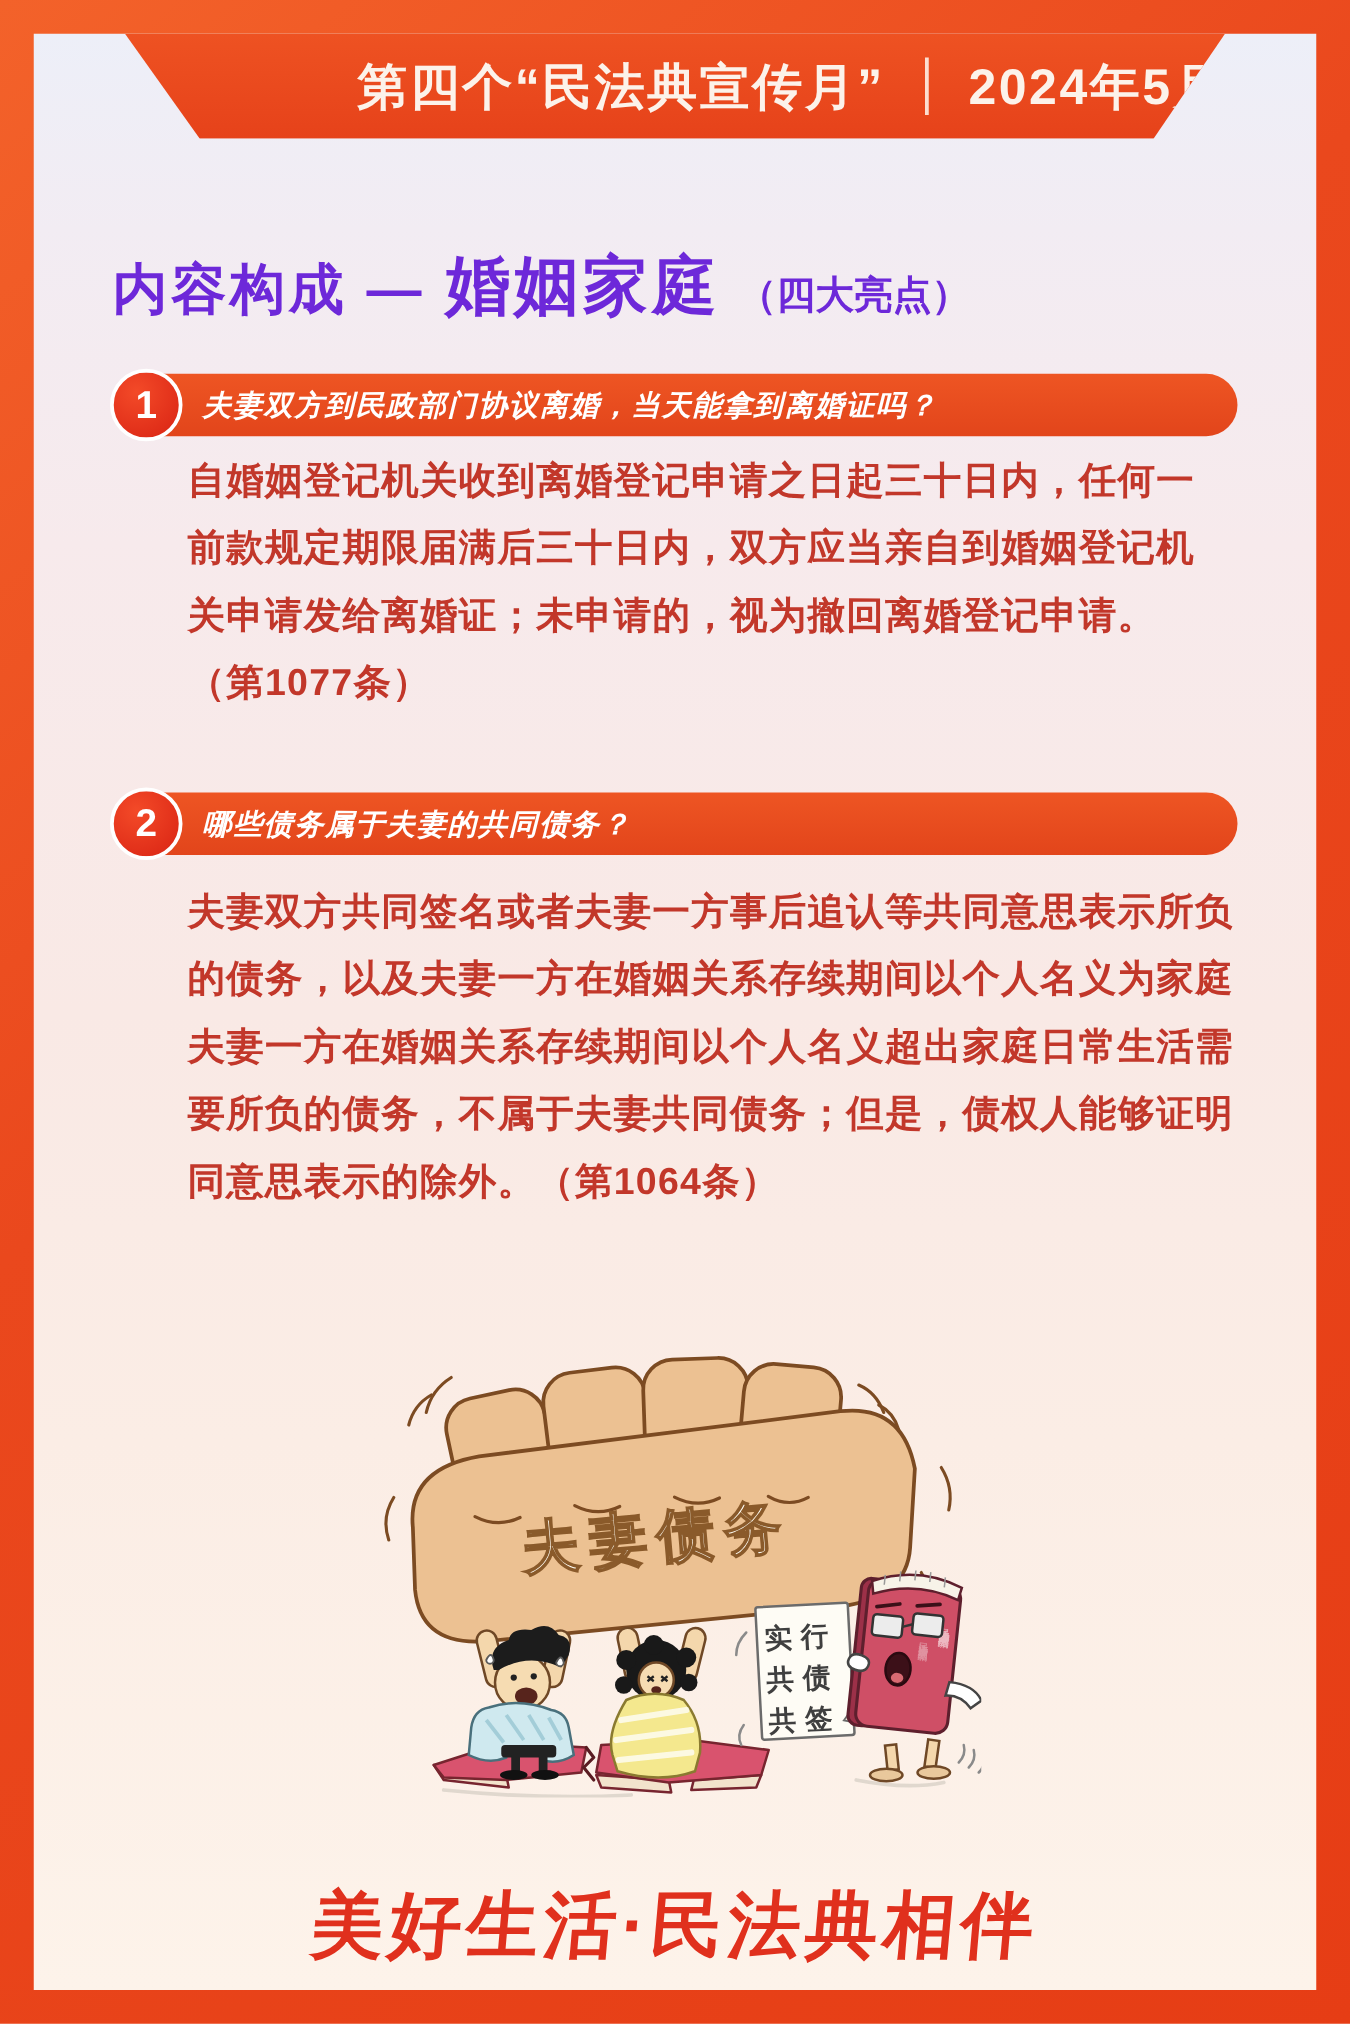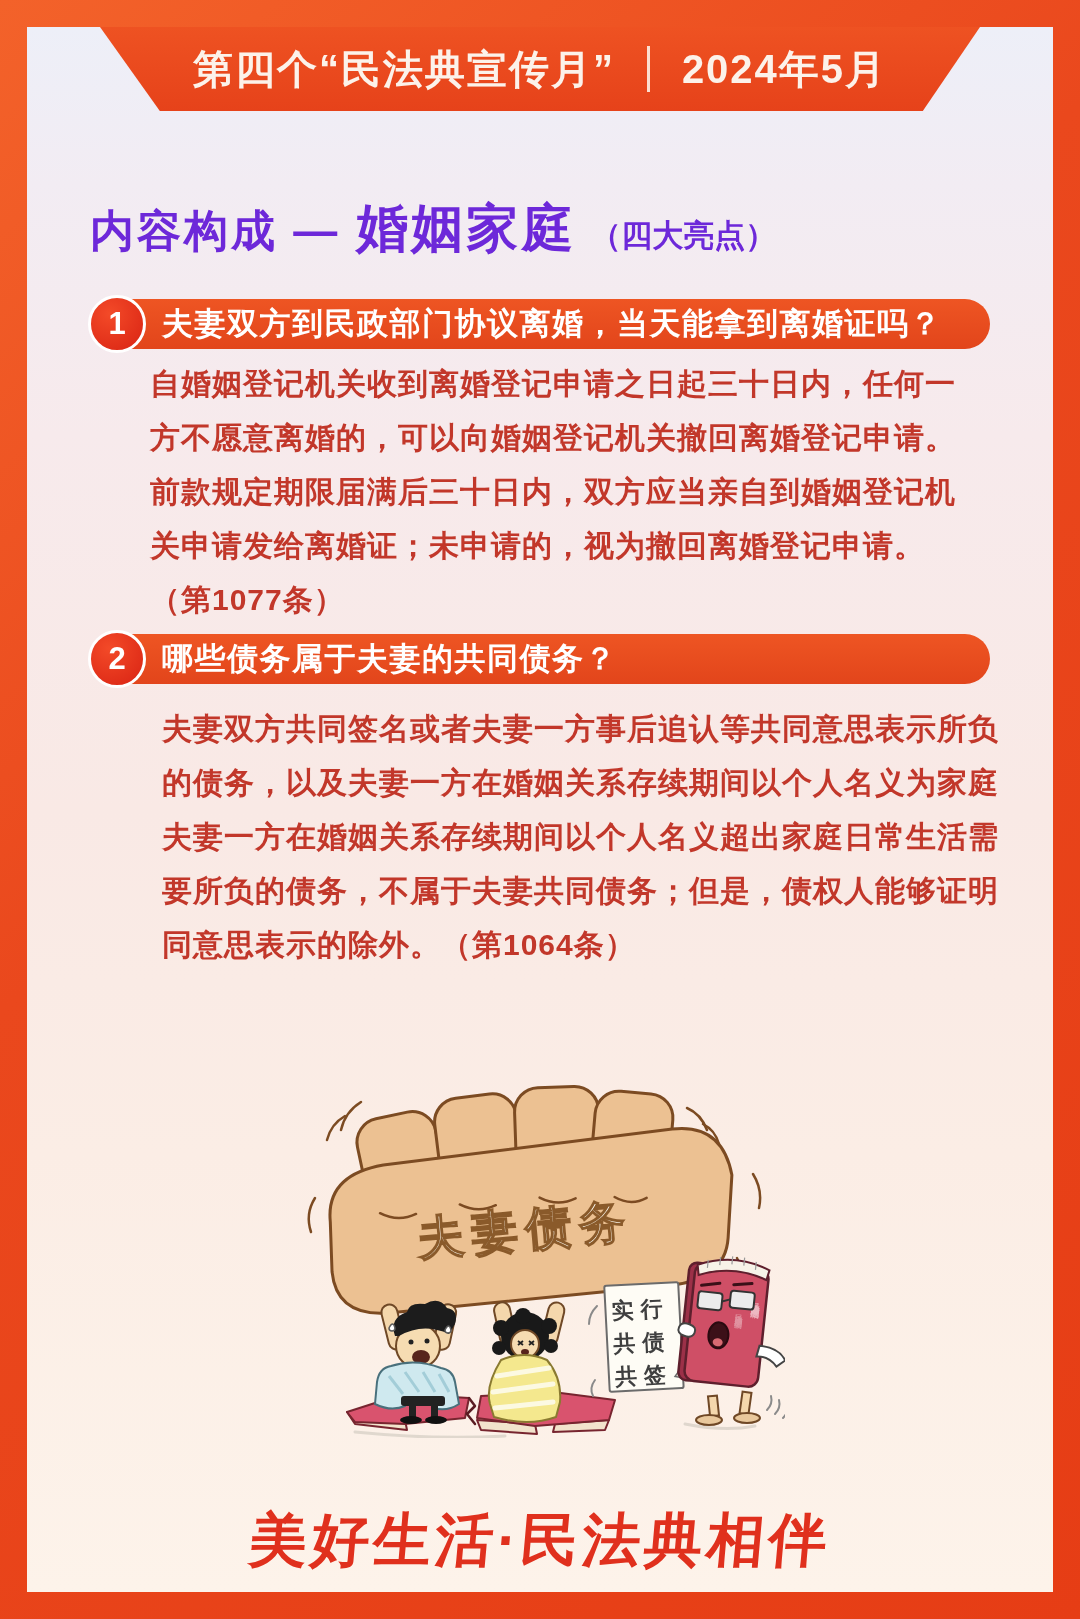--- a/index.html
+++ b/index.html
@@ -9,21 +9,21 @@
     background:linear-gradient(140deg,#f3622a 0%,#ea481d 40%,#e63d15 100%);
   }
   .content{
     position:absolute;left:27px;top:27px;width:1026px;height:1565px;
     background:linear-gradient(180deg,#edeff8 0%,#f2ecf3 10%,#f7eaec 26%,#f9e9e5 50%,#fbede5 72%,#fdf3ea 100%);
   }
   .banner{
     position:absolute;left:100px;top:27px;width:880px;height:84px;
     background:linear-gradient(180deg,#ee5222,#e6421a);
     clip-path:polygon(0 0,100% 0,93.5% 100%,6.8% 100%);
-    display:flex;align-items:center;justify-content:center;gap:32px;
+    display:flex;align-items:center;justify-content:flex-end;gap:32px;
     color:#fcf2ea;font-size:40px;font-weight:700;letter-spacing:2px;
   }
   .banner-divider{width:3px;height:46px;background:rgba(255,248,240,.85);}
   .page-title{position:absolute;left:90px;top:194px;display:flex;align-items:baseline;color:#6d28d9;white-space:nowrap;}
   .pt-prefix{font-size:44px;font-weight:600;letter-spacing:3px;}
   .pt-main{font-size:52px;font-weight:900;margin-left:16px;letter-spacing:3px;}
   .pt-sub{font-size:31px;font-weight:700;margin-left:14px;}
   .qbar{
     position:absolute;left:90px;width:900px;height:50px;border-radius:26px;
     background:linear-gradient(180deg,#ee5523,#e2451b);
@@ -31,24 +31,24 @@
   }
   #qbar1{top:299px;}
   #qbar2{top:634px;}
   .num-badge{
     position:absolute;left:-2px;top:-4px;width:58px;height:58px;border-radius:50%;
     background:radial-gradient(circle at 35% 30%,#f34a28,#d92313);
     border:3px solid #ffffff;box-sizing:border-box;
     color:#fff;font-size:31px;font-weight:800;
     display:flex;align-items:center;justify-content:center;
   }
-  .q-text{margin-left:72px;color:#ffffff;font-size:31px;font-weight:700;letter-spacing:1.5px;white-space:nowrap;}
+  .q-text{margin-left:72px;color:#ffffff;font-size:23px;font-weight:700;letter-spacing:1.5px;white-space:nowrap;font-style:italic;}
   .body-block{position:absolute;left:150px;width:810px;color:#c2372a;font-size:30px;font-weight:700;letter-spacing:1px;}
   #body1{top:357px;}
-  #body2{top:702px;margin-left:12px;}
+  #body2{top:702px;}
   .body-line{height:54px;display:flex;align-items:center;white-space:nowrap;}
   .cartoon{position:absolute;left:285px;top:1080px;}
   .slogan{
     position:absolute;left:0;width:1080px;top:1502px;text-align:center;
     font-size:58px;font-weight:900;color:#e0301d;letter-spacing:4px;
     transform:skewX(-5deg);
   }
 </style>
 </head>
 <body>
@@ -67,21 +67,20 @@
   <span class="pt-sub">（四大亮点）</span>
 </div>
 
 <div class="qbar" id="qbar1">
   <div class="num-badge">1</div>
   <div class="q-text">夫妻双方到民政部门协议离婚，当天能拿到离婚证吗？</div>
 </div>
 
 <div class="body-block" id="body1">
   <div class="body-line">自婚姻登记机关收到离婚登记申请之日起三十日内，任何一</div>
-  <div class="body-line">方不愿意离婚的，可以向婚姻登记机关撤回离婚登记申请。</div>
   <div class="body-line">前款规定期限届满后三十日内，双方应当亲自到婚姻登记机</div>
   <div class="body-line">关申请发给离婚证；未申请的，视为撤回离婚登记申请。</div>
   <div class="body-line">（第1077条）</div>
 </div>
 
 <div class="qbar" id="qbar2">
   <div class="num-badge">2</div>
   <div class="q-text">哪些债务属于夫妻的共同债务？</div>
 </div>
 

